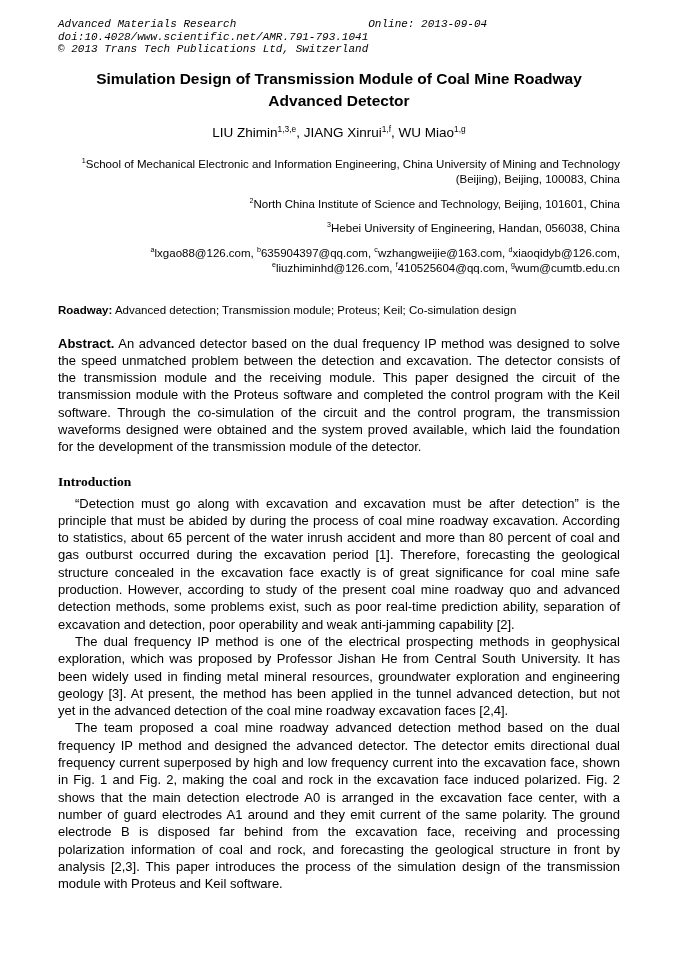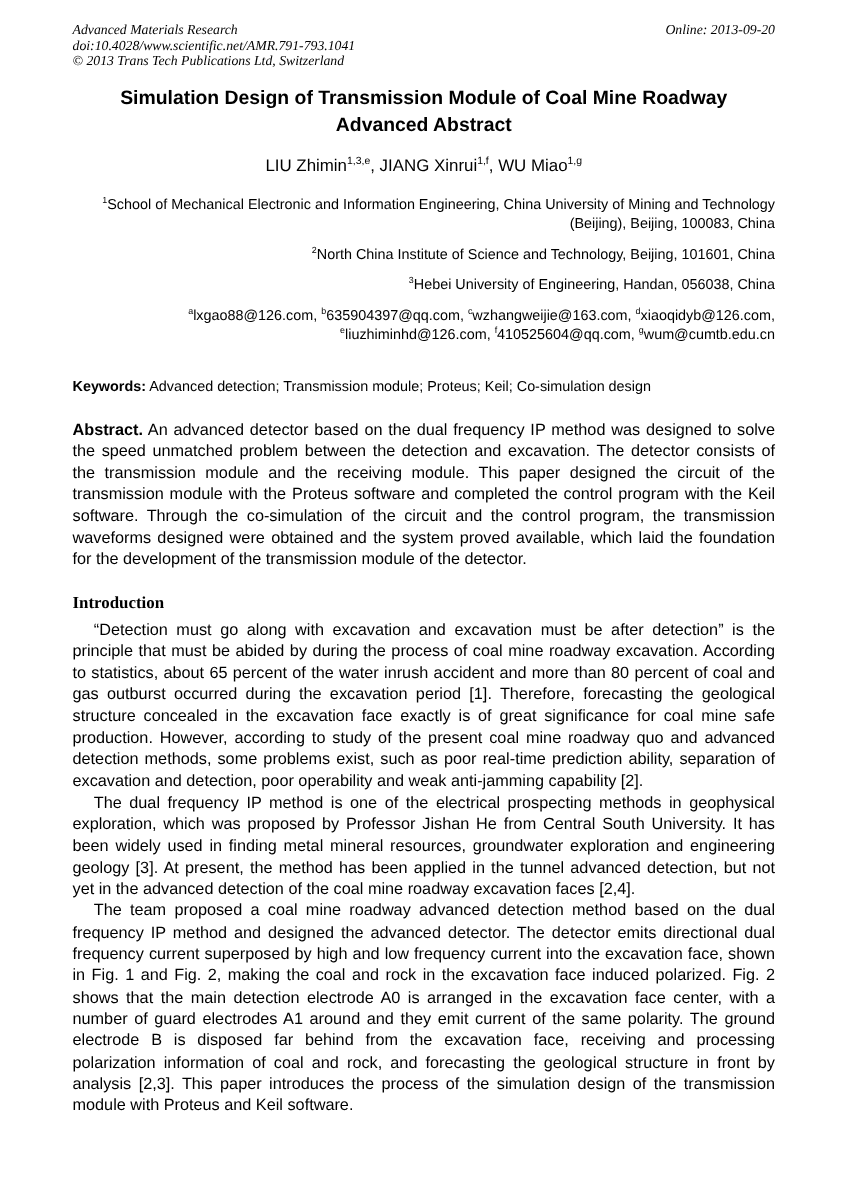--- a/index.html
+++ b/index.html
@@ -9,23 +9,22 @@
     height: 959px;
     background: #ffffff;
     color: #000000;
     box-sizing: border-box;
     padding: 18px 58px 0 58px;
     overflow: hidden;
   }
   
   .jheader {
     display: flex;
-    justify-content: space-between;
     align-items: flex-start;
-    font-family: Liberation Serif, serif;
+    font-family: Liberation Mono, monospace;
     font-style: italic;
     font-size: 11px;
     line-height: 12.5px;
   }
   .jheader .hleft div { white-space: nowrap; }
   .jheader .hright { white-space: nowrap; }
 
   
   .title {
     font-family: "Liberation Sans", sans-serif;
@@ -91,40 +90,40 @@
 <body>
 
 <div class="page">
 
   <div class="jheader">
     <div class="hleft">
       <div>Advanced Materials Research</div>
       <div>doi:10.4028/www.scientific.net/AMR.791-793.1041</div>
       <div>© 2013 Trans Tech Publications Ltd, Switzerland</div>
     </div>
-    <div class="hright">Online: 2013-09-20</div>
+    <div class="hright">Online: 2013-09-04</div>
   </div>
 
   <div class="title">
     <div>Simulation Design of Transmission Module of Coal Mine Roadway</div>
-    <div>Advanced Abstract</div>
+    <div>Advanced Detector</div>
   </div>
 
   <div class="authors">
     <div>LIU Zhimin<sup>1,3,e</sup>, JIANG Xinrui<sup>1,f</sup>, WU Miao<sup>1,g</sup></div>
   </div>
 
   <div class="affil first"><sup>1</sup>School of Mechanical Electronic and Information Engineering, China University of Mining and Technology (Beijing), Beijing, 100083, China</div>
   <div class="affil"><sup>2</sup>North China Institute of Science and Technology, Beijing, 101601, China</div>
   <div class="affil"><sup>3</sup>Hebei University of Engineering, Handan, 056038, China</div>
 
   <div class="emails"><sup>a</sup>lxgao88@126.com, <sup>b</sup>635904397@qq.com, <sup>c</sup>wzhangweijie@163.com, <sup>d</sup>xiaoqidyb@126.com, <sup>e</sup>liuzhiminhd@126.com, <sup>f</sup>410525604@qq.com, <sup>g</sup>wum@cumtb.edu.cn</div>
 
   <div class="keywords">
-    <b>Keywords:</b><span> Advanced detection; Transmission module; Proteus; Keil; Co-simulation design</span>
+    <b>Roadway:</b><span> Advanced detection; Transmission module; Proteus; Keil; Co-simulation design</span>
   </div>
 
   <p class="abstract">
     <b>Abstract.</b><span> An advanced detector based on the dual frequency IP method was designed to solve the speed unmatched problem between the detection and excavation. The detector consists of the transmission module and the receiving module. This paper designed the circuit of the transmission module with the Proteus software and completed the control program with the Keil software. Through the co-simulation of the circuit and the control program, the transmission waveforms designed were obtained and the system proved available, which laid the foundation for the development of the transmission module of the detector.</span>
   </p>
 
   <div class="section-heading">Introduction</div>
 
   <p class="bodytext">“Detection must go along with excavation and excavation must be after detection” is the principle that must be abided by during the process of coal mine roadway excavation. According to statistics, about 65 percent of the water inrush accident and more than 80 percent of coal and gas outburst occurred during the excavation period [1]. Therefore, forecasting the geological structure concealed in the excavation face exactly is of great significance for coal mine safe production. However, according to study of the present coal mine roadway quo and advanced detection methods, some problems exist, such as poor real-time prediction ability, separation of excavation and detection, poor operability and weak anti-jamming capability [2].</p>
   <p class="bodytext">The dual frequency IP method is one of the electrical prospecting methods in geophysical exploration, which was proposed by Professor Jishan He from Central South University. It has been widely used in finding metal mineral resources, groundwater exploration and engineering geology [3]. At present, the method has been applied in the tunnel advanced detection, but not yet in the advanced detection of the coal mine roadway excavation faces [2,4].</p>

